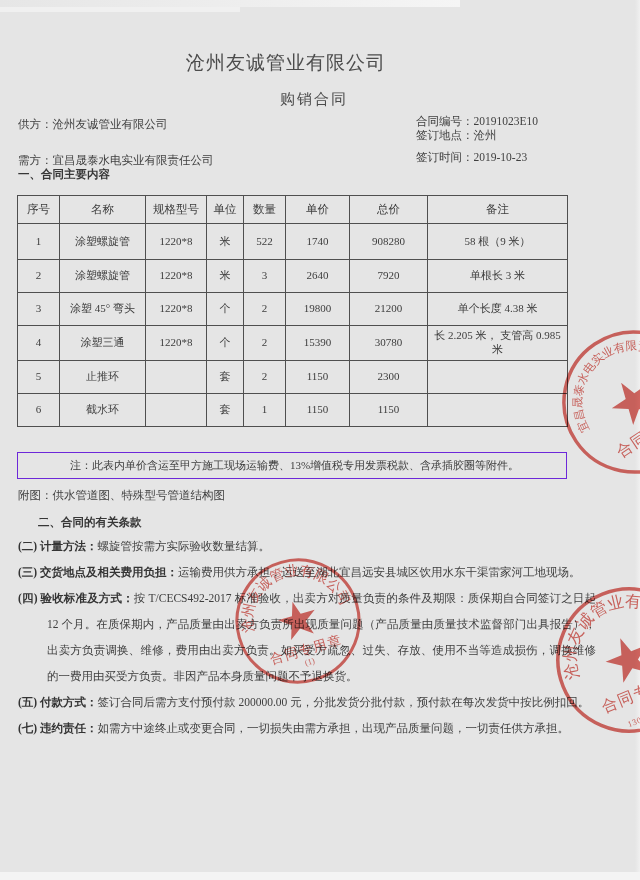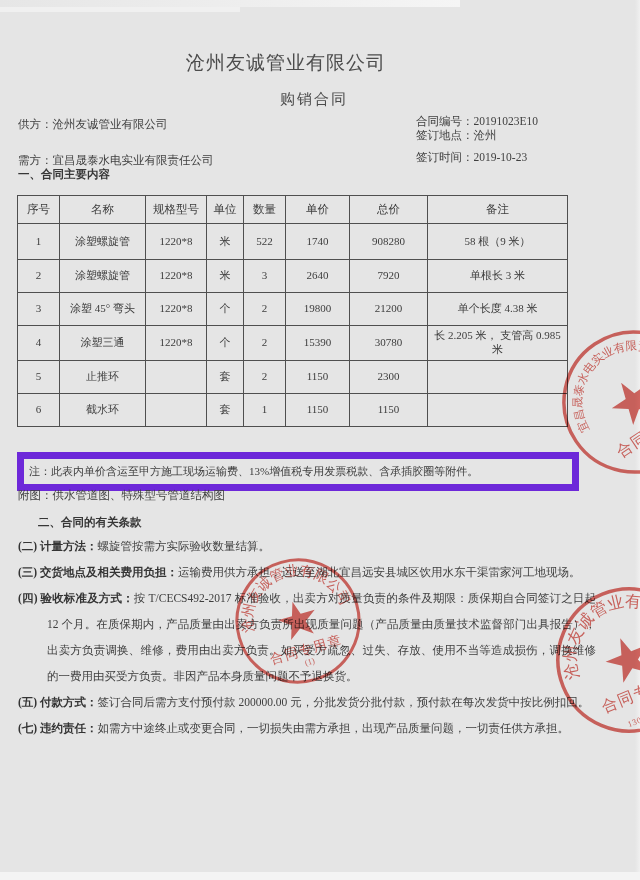--- a/index.html
+++ b/index.html
@@ -30,21 +30,21 @@
 
   table.items{position:absolute;top:187px;left:17px;width:550px;border-collapse:collapse;table-layout:fixed;font-size:11px;margin-top:8px;}
   table.items th,table.items td{border:1px solid #4f4f4f;text-align:center;vertical-align:middle;padding:1px 2px;font-weight:normal;color:#3d3d3d;line-height:1.25;overflow:hidden;}
   table.items thead tr{height:28px;}
   table.items thead th{font-size:11.5px;}
   table.items tbody tr{height:33px;}
   table.items tbody tr:nth-child(1){height:36px;}
   table.items tbody tr:nth-child(4){height:35px;}
   table.items tbody tr.total-row{height:30px;}
 
-  .note-box{top:452px;left:17px;width:543px;height:25px;border:7px solid #6d28d9;font-size:11px;line-height:25px;padding-left:5px;white-space:nowrap;color:#3d3d3d;}
+  .note-box{top:452px;left:17px;width:543px;height:25px;border:1px solid #6d28d9;font-size:11px;line-height:25px;padding-left:5px;white-space:nowrap;color:#3d3d3d;text-align:center;}
   .attachment-note{top:488px;left:18px;font-size:11.5px;white-space:nowrap;}
 
   .terms{position:absolute;top:533px;left:18px;width:578px;font-size:11.5px;line-height:26px;text-align:justify;color:#3e3e3e;}
   .terms p{margin:0;}
   .terms p.hang{padding-left:29px;text-indent:-29px;}
   .term-label{font-weight:bold;color:#343434;}
 
   .stamp-layer{position:absolute;left:0;top:0;width:640px;height:880px;mix-blend-mode:multiply;pointer-events:none;}
   .stamp-layer svg{position:absolute;opacity:0.8;}
 </style>

